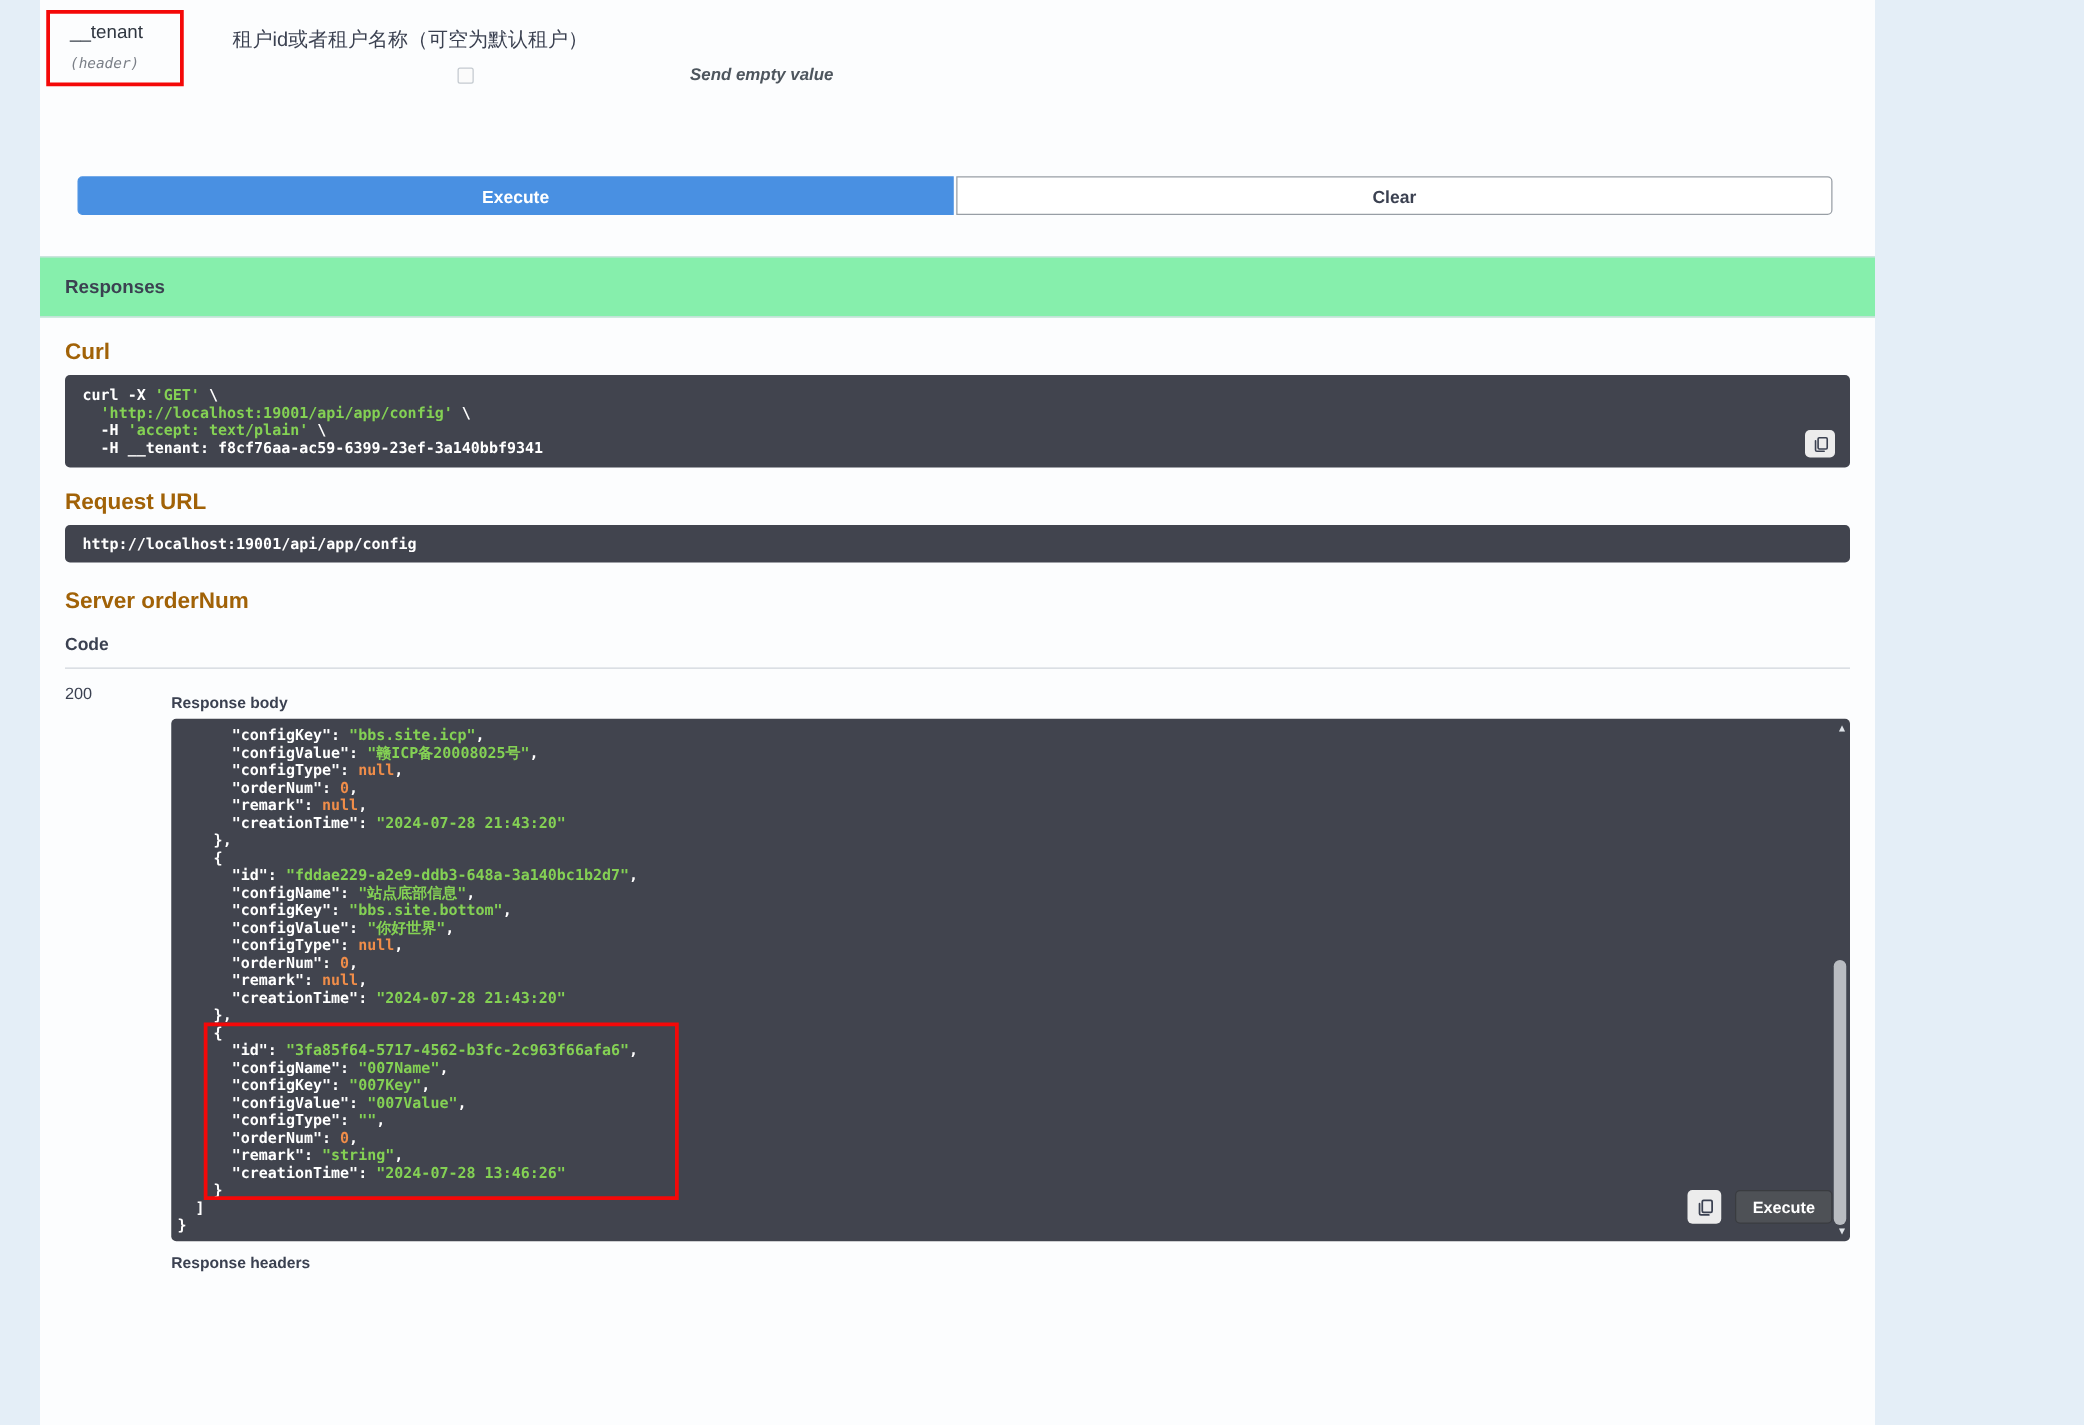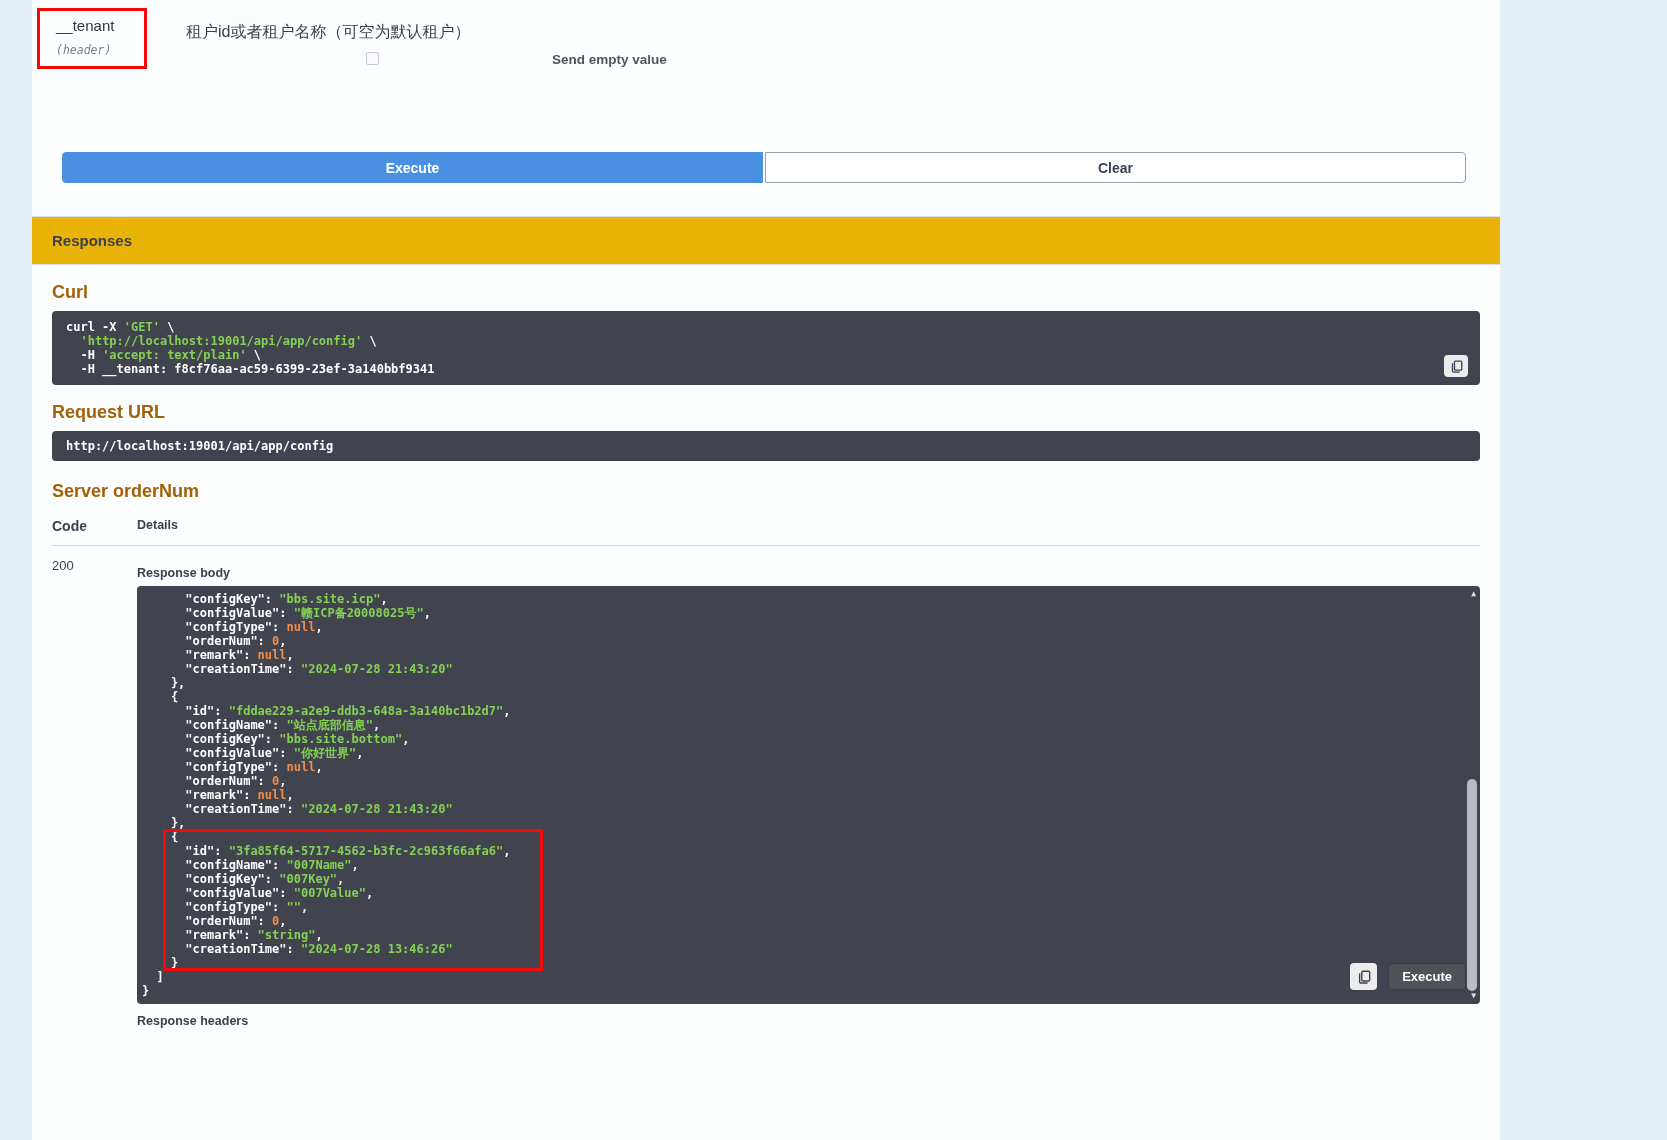--- a/index.html
+++ b/index.html
@@ -25,34 +25,34 @@
   .param-name-col{width:123px;flex:none;}
   .annotation-box{border:3px solid var(--annotation-red);}
   .name-box{display:inline-block;margin-left:-15px;padding:6px 12px 9px 16px;min-width:110px;}
   .param-name{font-size:15px;font-weight:500;color:#2f3640;}
   .param-in{font-family:"DejaVu Sans Mono",monospace;font-style:italic;font-size:11.5px;color:#7a7f87;margin-top:9px;}
   .param-value-col{flex:1;}
   .param-desc{font-size:16px;color:#3b4151;margin:14px 0 0 11px;}
   .input-box{display:inline-block;margin-top:13px;padding:8px 20px 8px 15px;}
   .param-input{width:352px;height:40px;border:1px solid #d8dde3;border-radius:4px;font-size:16px;
     font-family:"Liberation Sans",sans-serif;padding:0 12px;color:#3b4151;background:#fff;outline:none;}
-  .checkbox-row{display:flex;align-items:flex-start;margin:9px 0 15px 191px;}
+  .checkbox-row{display:flex;align-items:flex-end;margin:9px 0 4px 191px;font-style:italic;}
   .checkbox{width:13px;height:13px;border:1px solid #c3c9cf;background:#fbfbfb;border-radius:2px;flex:none;cursor:pointer;}
   .checkbox-label{margin-left:173px;font-weight:700;font-size:13.5px;color:#4e565e;}
 
   
   .btn-row{display:flex;margin:70px 14px 0 10px;height:31px;}
   .btn-row button{font-family:"Liberation Sans",sans-serif;cursor:pointer;}
   .btn-execute{flex:1;background:var(--accent-blue);color:#fff;font-weight:700;font-size:14px;
     border:1px solid var(--accent-blue);border-radius:4px 0 0 4px;}
   .btn-clear{flex:1;background:#fff;color:#3b4151;font-weight:700;font-size:14px;
     border:1px solid #989ea5;border-radius:0 4px 4px 0;margin-left:2px;}
 
   
-  .responses-header{margin-top:33px;height:49px;background:#eab308;border-top:1px solid #d8dfe6;
+  .responses-header{margin-top:33px;height:49px;background:#86efac;border-top:1px solid #d8dfe6;
     border-bottom:1px solid #d8dfe6;display:flex;align-items:center;padding:0 20px;
     font-weight:700;font-size:15px;color:#3b4151;}
   .section{padding:17px 20px 30px 20px;}
   .block-label{font-size:18px;font-weight:700;color:#a16207;}
   .mt{margin-top:17px;}
   .mt2{margin-top:20px;}
 
   .code-block{background:var(--code-bg);border-radius:4px;color:#fff;
     font-family:"DejaVu Sans Mono",monospace;font-weight:700;font-size:12px;line-height:14px;}
   .code-line{white-space:pre;}
@@ -144,21 +144,20 @@
       <div class="block-label mt">Request URL</div>
       <div class="code-block url-block">
         <span class="code-line">http://localhost:19001/api/app/config</span>
       </div>
 
       <div class="block-label mt2">Server orderNum</div>
 
       <div class="resp-table">
         <div class="resp-head">
           <div class="col-code head-code">Code</div>
-          <div class="col-details head-details">Details</div>
         </div>
 
         <div class="resp-row">
           <div class="col-code status-code">200</div>
           <div class="col-details">
             <div class="rb-label">Response body</div>
 
             <div class="code-block body-block">
               <div class="code-lines">
                   <div class="code-line">      <span class="tok-k">"configKey"</span>: <span class="tok-s">"bbs.site.icp"</span>,</div>

